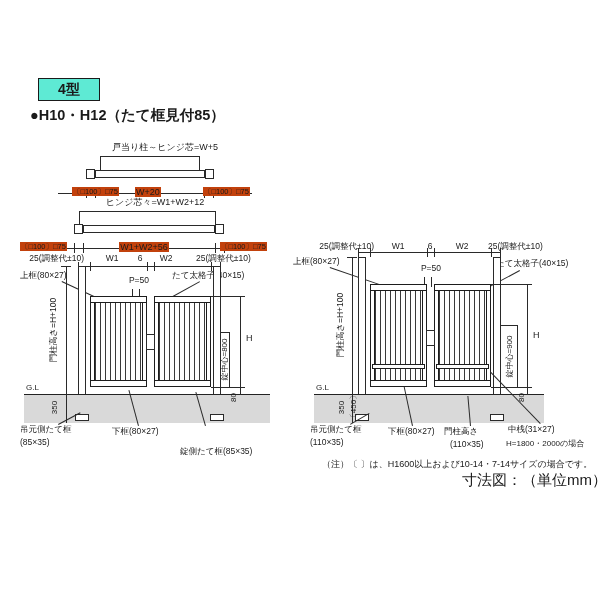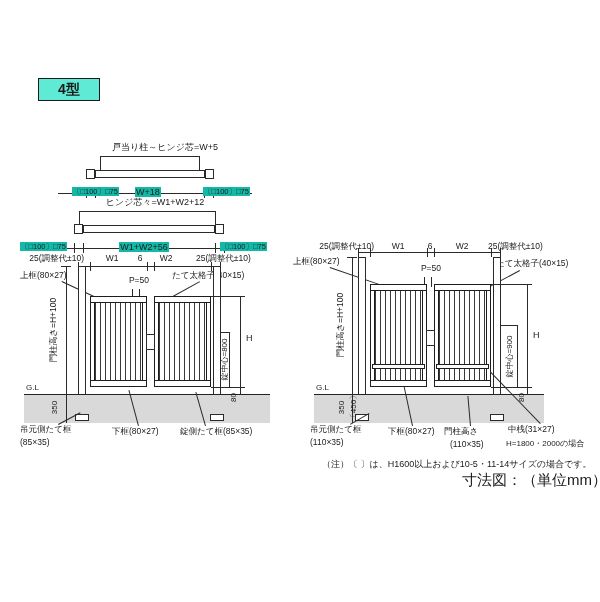--- a/index.html
+++ b/index.html
@@ -11,21 +11,21 @@
   .f75{font-size:7.5px;}
   .f8{font-size:8px;}
   .f85{font-size:8.5px;}
   .f9{font-size:9px;}
   .hdr{font-size:14.5px;font-weight:bold;}
   .hl{position:absolute;height:1px;background:#2a2a2a;}
   .vl{position:absolute;width:1px;background:#2a2a2a;}
   .lead{position:absolute;height:1px;background:#2a2a2a;transform-origin:0 0;}
   .vt{position:absolute;transform:rotate(-90deg);white-space:nowrap;text-align:center;color:#1a1a1a;}
   .box{position:absolute;background:#fff;border:1px solid #2a2a2a;box-sizing:border-box;}
-  .dimtext{background:#14b8a6;padding:0 1px;}
+  .dimtext{background:#c2410c;padding:0 1px;}
   .leaf{position:absolute;border:1px solid #1d1d1d;background:#fff;box-sizing:border-box;display:flex;flex-direction:column;}
   .rail{height:6px;background:#fff;box-sizing:border-box;flex:0 0 auto;}
   .railtop{border-bottom:1px solid #1d1d1d;}
   .railbot{border-top:1px solid #1d1d1d;}
   .midrow{flex:1 1 auto;display:flex;}
   .stile{width:4px;background:#fff;box-sizing:border-box;flex:0 0 auto;}
   .stl{border-right:1px solid #1d1d1d;}
   .str{border-left:1px solid #1d1d1d;}
   .pickets{flex:1 1 auto;background:repeating-linear-gradient(90deg,#3a3a3a 0 1px,#ffffff 1px 5px);}
   .ground{position:absolute;background:#d9d9d9;border-top:1px solid #222;box-sizing:border-box;}
@@ -34,37 +34,38 @@
   .midrail{position:absolute;height:5px;background:#fff;border:1px solid #1d1d1d;box-sizing:border-box;}
 </style>
 </head>
 <body>
 
 <div id="canvas">
 
   <div class="titlebox" style="left:38px;top:78px;width:60px;height:21px;">
     <span>4型</span>
   </div>
+  <div class="t hdr" style="left:30px;top:107px;">●H10・H12（たて框見付85）</div>
 
   <div class="t f9 c" style="left:105px;top:142px;width:120px;">戸当り柱～ヒンジ芯=W+5</div>
   <div class="hl" style="left:100px;top:156px;width:100px;"></div>
   <div class="vl" style="left:100px;top:156px;height:14px;"></div>
   <div class="vl" style="left:199px;top:156px;height:14px;"></div>
   <div class="box" style="left:95px;top:170px;width:110px;height:8px;"></div>
   <div class="box" style="left:86px;top:169px;width:9px;height:10px;"></div>
   <div class="box" style="left:205px;top:169px;width:9px;height:10px;"></div>
   <div class="hl" style="left:58px;top:193px;width:194px;"></div>
   <div class="vl" style="left:86px;top:188px;height:10px;"></div>
   <div class="vl" style="left:95px;top:188px;height:10px;"></div>
   <div class="vl" style="left:204px;top:188px;height:10px;"></div>
   <div class="vl" style="left:213px;top:188px;height:10px;"></div>
   <div class="t f75 c" style="left:72px;top:188px;width:44px;">
     <span class="dimtext">〔□100〕□75</span></div>
   <div class="t f9 c" style="left:125px;top:187px;width:46px;">
-    <span class="dimtext">W+18</span></div>
+    <span class="dimtext">W+20</span></div>
   <div class="t f75 c" style="left:203px;top:188px;width:44px;">
     <span class="dimtext">〔□100〕□75</span></div>
 
   <div class="t f9 c" style="left:95px;top:197px;width:120px;">ヒンジ芯々=W1+W2+12</div>
   <div class="hl" style="left:79px;top:211px;width:137px;"></div>
   <div class="vl" style="left:79px;top:211px;height:14px;"></div>
   <div class="vl" style="left:215px;top:211px;height:14px;"></div>
   <div class="box" style="left:83px;top:225px;width:132px;height:8px;"></div>
   <div class="box" style="left:74px;top:224px;width:9px;height:10px;"></div>
   <div class="box" style="left:215px;top:224px;width:9px;height:10px;"></div>
@@ -140,21 +141,21 @@
   <div class="hl" style="left:211px;top:296px;width:34px;"></div>
   <div class="hl" style="left:211px;top:387px;width:34px;"></div>
   <div class="vl" style="left:240px;top:296px;height:91px;"></div>
   <div class="t f9" style="left:246px;top:333px;">H</div>
   <div class="vl" style="left:240px;top:387px;height:8px;"></div>
   <div class="vt f8" style="left:223px;top:393px;width:20px;">80</div>
 
   <div class="t f85" style="left:20px;top:425px;">吊元側たて框</div>
   <div class="t f85" style="left:20px;top:438px;">(85×35)</div>
   <div class="t f85" style="left:112px;top:427px;">下框(80×27)</div>
-  <div class="t f85" style="left:180px;top:427px;">錠側たて框(85×35)</div>
+  <div class="t f85" style="left:180px;top:447px;">錠側たて框(85×35)</div>
   <div class="lead" style="left:58px;top:424px;width:25px;transform:rotate(-28deg);"></div>
   <div class="lead" style="left:138px;top:426px;width:37px;transform:rotate(-105deg);"></div>
   <div class="lead" style="left:205px;top:426px;width:35px;transform:rotate(-106deg);"></div>
 
   <div class="t f85 rgt" style="left:310px;top:242px;width:64px;">25(調整代±10)</div>
   <div class="t f85 c" style="left:386px;top:242px;width:24px;">W1</div>
   <div class="t f85 c" style="left:424px;top:242px;width:12px;">6</div>
   <div class="t f85 c" style="left:450px;top:242px;width:24px;">W2</div>
   <div class="t f85" style="left:488px;top:242px;">25(調整代±10)</div>
   <div class="hl" style="left:358px;top:252px;width:143px;"></div>
@@ -224,16 +225,16 @@
   <div class="t f85" style="left:388px;top:427px;">下框(80×27)</div>
   <div class="t f85" style="left:444px;top:427px;">門柱高さ</div>
   <div class="t f85" style="left:450px;top:440px;">(110×35)</div>
   <div class="t f85" style="left:508px;top:425px;">中桟(31×27)</div>
   <div class="t f8" style="left:506px;top:439px;">H=1800・2000の場合</div>
   <div class="lead" style="left:350px;top:424px;width:22px;transform:rotate(-30deg);"></div>
   <div class="lead" style="left:412px;top:426px;width:40px;transform:rotate(-102deg);"></div>
   <div class="lead" style="left:470px;top:426px;width:30px;transform:rotate(-95deg);"></div>
   <div class="lead" style="left:540px;top:424px;width:72px;transform:rotate(-134deg);"></div>
 
-  <div class="t f9" style="left:322px;top:459px;">（注）〔 〕は、H1600以上および10-5・11-14サイズの場合です。</div>
+  <div class="t f9" style="left:322px;top:459px;">（注）〔 〕は、H1600以上および10-14・7-14サイズの場合です。</div>
   <div class="t" style="left:462px;top:471px;font-size:15px;">寸法図：（単位mm）</div>
 
 </div>
 
 </body></html>

